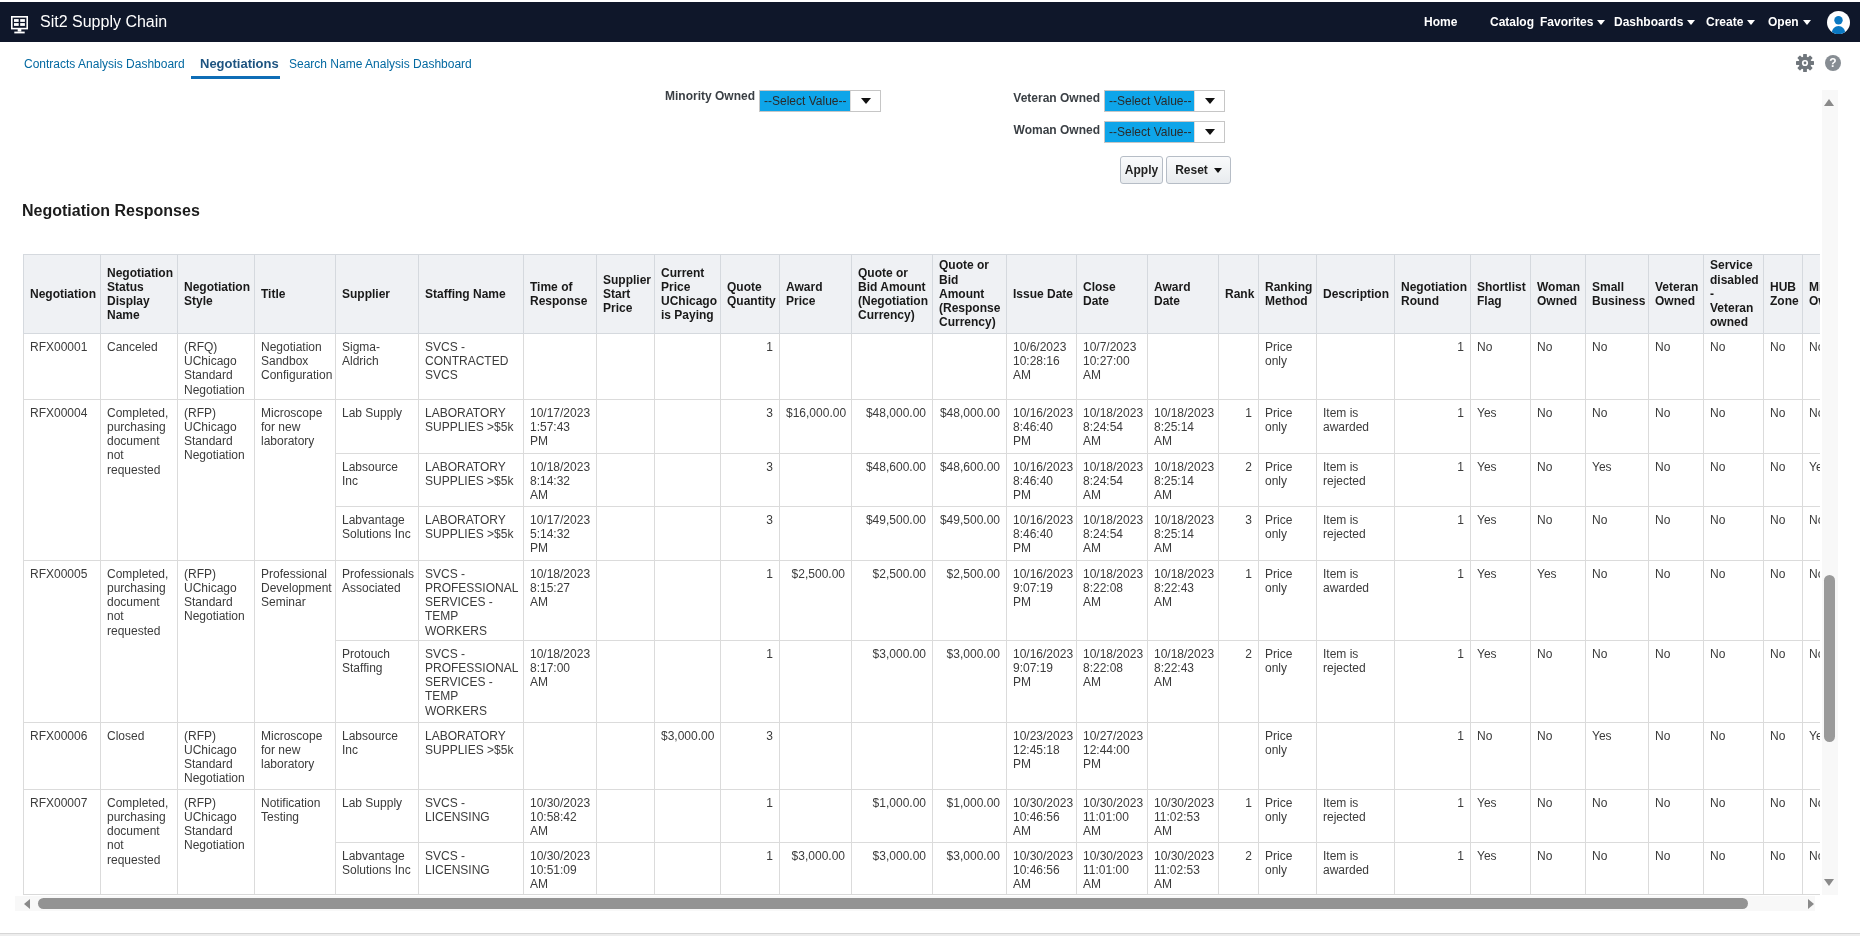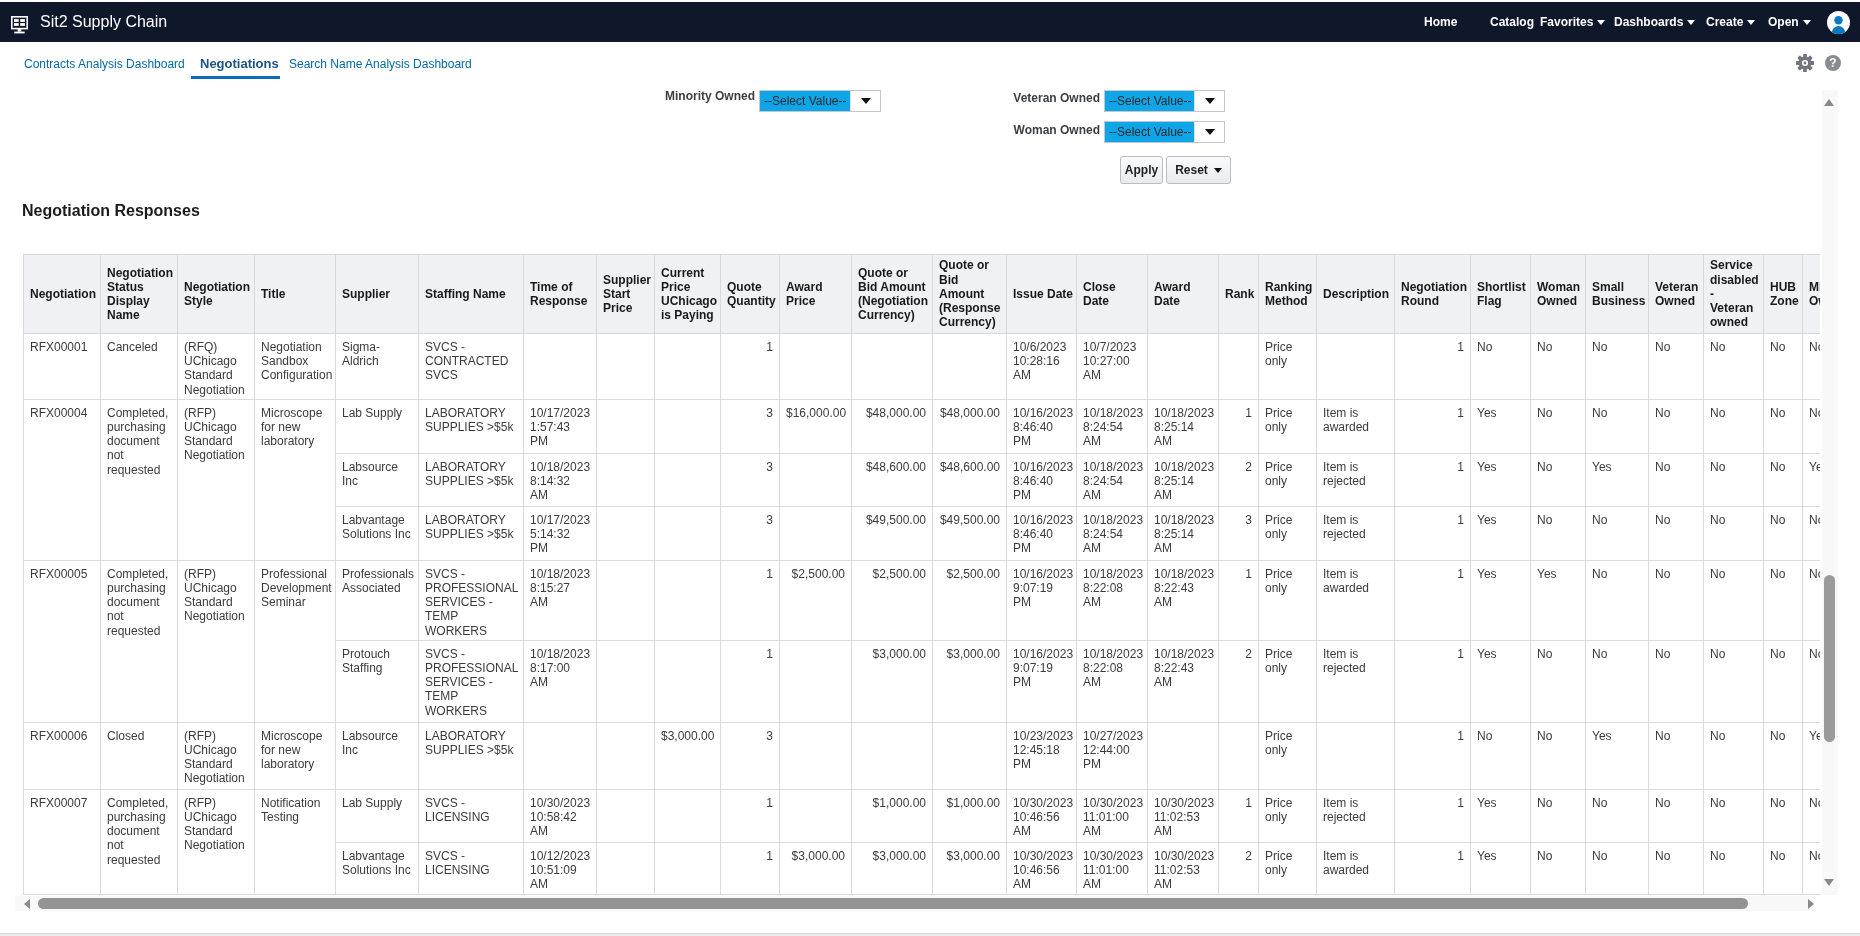--- a/index.html
+++ b/index.html
@@ -399,21 +399,21 @@
           <td>No</td>
           <td>No</td>
           <td>No</td>
           <td>No</td>
           <td>No</td>
           <td>No</td>
         </tr>
 <tr style="height:60px">
           <td>Labvantage Solutions Inc</td>
           <td>SVCS - LICENSING</td>
-          <td>10/12/2023 10:51:09 AM</td>
+          <td>10/30/2023 10:51:09 AM</td>
           <td class="r"></td>
           <td class="r"></td>
           <td class="r">1</td>
           <td class="r">$3,000.00</td>
           <td class="r">$3,000.00</td>
           <td class="r">$3,000.00</td>
           <td>10/30/2023 10:46:56 AM</td>
           <td>10/30/2023 11:01:00 AM</td>
           <td>10/30/2023 11:02:53 AM</td>
           <td class="r">2</td>

